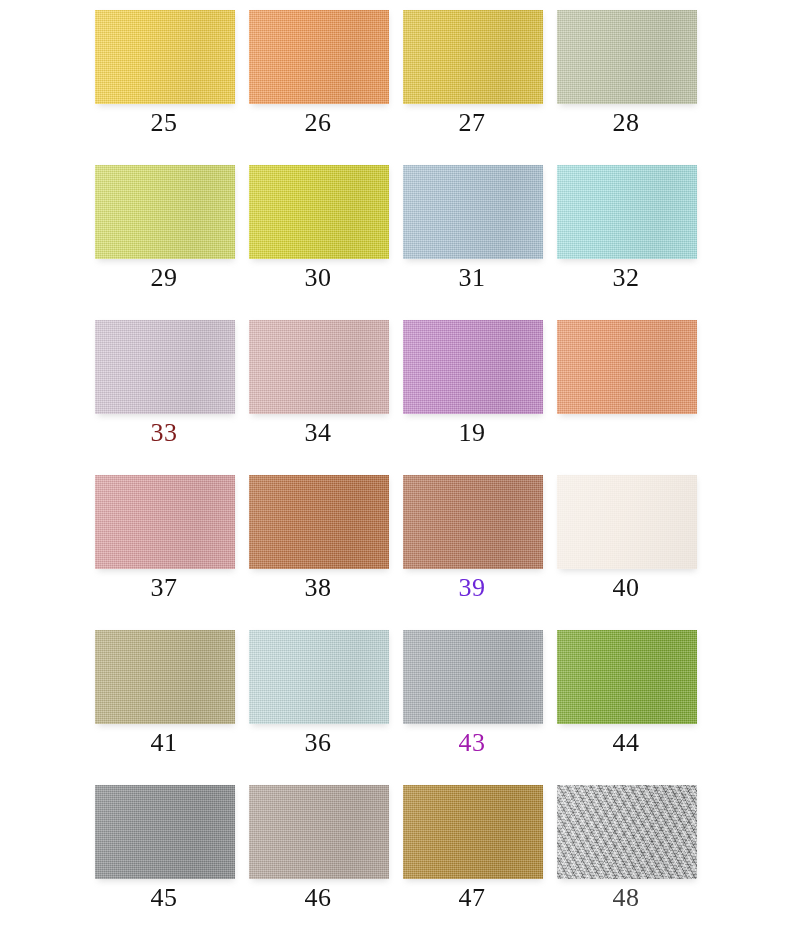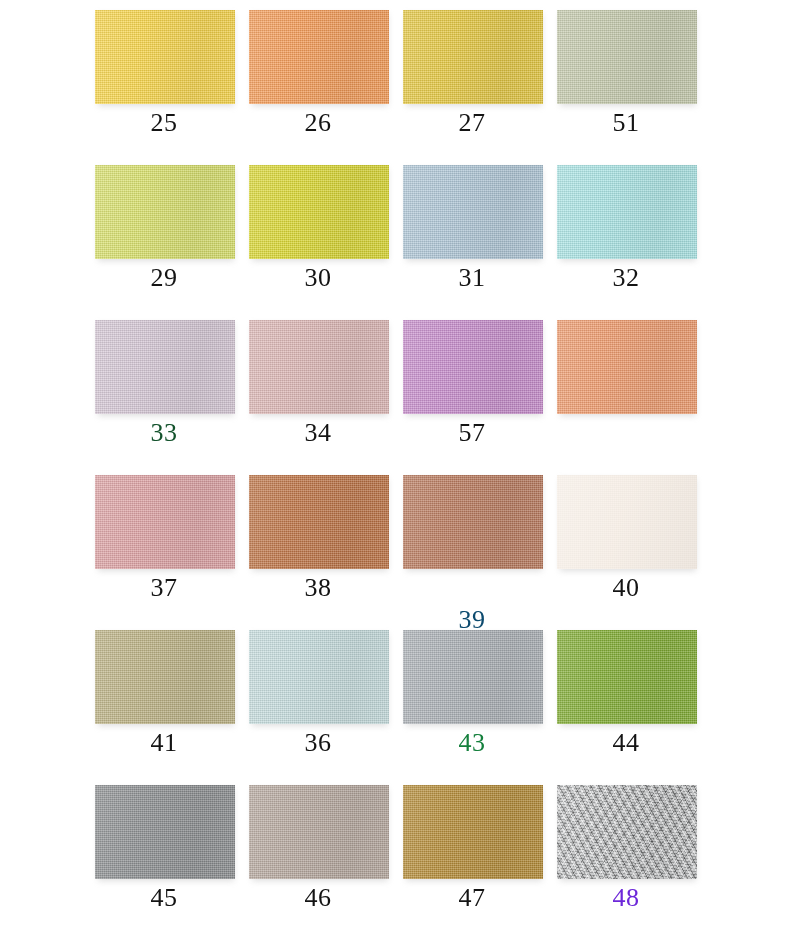--- a/index.html
+++ b/index.html
@@ -184,21 +184,21 @@
         <div class="swatch-label" style="color: rgb(20, 20, 20);">27</div>
       </div>
       <div class="swatch-cell col-3">
         <div class="swatch-wrap">
           <div class="swatch-shadow"></div>
           <div class="swatch" title="sage-grey" style="background-color: rgb(196, 201, 172);">
             <div class="weave"></div>
             <div class="sheen"></div>
           </div>
         </div>
-        <div class="swatch-label" style="color: rgb(20, 20, 20);">51</div>
+        <div class="swatch-label" style="color: rgb(20, 20, 20);">28</div>
       </div>
     </div>
     <div class="swatch-row" style="top: 155px;">
       <div class="swatch-cell col-0">
         <div class="swatch-wrap">
           <div class="swatch-shadow"></div>
           <div class="swatch" title="pale-lime" style="background-color: rgb(216, 224, 106);">
             <div class="weave"></div>
             <div class="sheen"></div>
           </div>
@@ -238,41 +238,41 @@
     </div>
     <div class="swatch-row" style="top: 310px;">
       <div class="swatch-cell col-0">
         <div class="swatch-wrap">
           <div class="swatch-shadow"></div>
           <div class="swatch" title="lilac-grey" style="background-color: rgb(213, 199, 213);">
             <div class="weave"></div>
             <div class="sheen"></div>
           </div>
         </div>
-        <div class="swatch-label" style="color: #14532d; font-family: Liberation Serif, serif;">33</div>
+        <div class="swatch-label" style="color: #7f1d1d; font-family: Liberation Serif, serif;">33</div>
       </div>
       <div class="swatch-cell col-1">
         <div class="swatch-wrap">
           <div class="swatch-shadow"></div>
           <div class="swatch" title="dusty-rose" style="background-color: rgb(220, 182, 180);">
             <div class="weave"></div>
             <div class="sheen"></div>
           </div>
         </div>
         <div class="swatch-label" style="color: rgb(20, 20, 20);">34</div>
       </div>
       <div class="swatch-cell col-2">
         <div class="swatch-wrap">
           <div class="swatch-shadow"></div>
           <div class="swatch" title="orchid" style="background-color: rgb(198, 140, 203);">
             <div class="weave"></div>
             <div class="sheen"></div>
           </div>
         </div>
-        <div class="swatch-label" style="color: rgb(20, 20, 20);">57</div>
+        <div class="swatch-label" style="color: rgb(20, 20, 20);">19</div>
       </div>
       <div class="swatch-cell col-3">
         <div class="swatch-wrap">
           <div class="swatch-shadow"></div>
           <div class="swatch" title="salmon-orange" style="background-color: rgb(239, 154, 108);">
             <div class="weave"></div>
             <div class="sheen"></div>
           </div>
         </div>
       </div>
@@ -299,21 +299,21 @@
         <div class="swatch-label" style="color: rgb(20, 20, 20);">38</div>
       </div>
       <div class="swatch-cell col-2">
         <div class="swatch-wrap">
           <div class="swatch-shadow"></div>
           <div class="swatch" title="terracotta" style="background-color: rgb(185, 121, 92);">
             <div class="weave"></div>
             <div class="sheen"></div>
           </div>
         </div>
-        <div class="swatch-label" style="color: #0c4a6e; margin-top: 32px;">39</div>
+        <div class="swatch-label" style="color: #6d28d9;">39</div>
       </div>
       <div class="swatch-cell col-3">
         <div class="swatch-wrap">
           <div class="swatch-shadow"></div>
           <div class="swatch smooth" title="ivory-cream" style="background-color: rgb(247, 239, 231);">
             <div class="weave"></div>
             <div class="sheen"></div>
           </div>
         </div>
         <div class="swatch-label" style="color: rgb(20, 20, 20);">40</div>
@@ -341,21 +341,21 @@
         <div class="swatch-label" style="color: rgb(20, 20, 20);">36</div>
       </div>
       <div class="swatch-cell col-2">
         <div class="swatch-wrap">
           <div class="swatch-shadow"></div>
           <div class="swatch" title="silver-grey" style="background-color: rgb(170, 176, 181);">
             <div class="weave"></div>
             <div class="sheen"></div>
           </div>
         </div>
-        <div class="swatch-label" style="color: #15803d;">43</div>
+        <div class="swatch-label" style="color: #a21caf;">43</div>
       </div>
       <div class="swatch-cell col-3">
         <div class="swatch-wrap">
           <div class="swatch-shadow"></div>
           <div class="swatch" title="grass-green" style="background-color: rgb(127, 171, 49);">
             <div class="weave"></div>
             <div class="sheen"></div>
           </div>
         </div>
         <div class="swatch-label" style="color: rgb(20, 20, 20);">44</div>
@@ -393,16 +393,16 @@
         <div class="swatch-label" style="color: rgb(20, 20, 20);">47</div>
       </div>
       <div class="swatch-cell col-3">
         <div class="swatch-wrap">
           <div class="swatch-shadow"></div>
           <div class="swatch heather" title="heather-grey" style="background-color: rgb(176, 178, 179);">
             <div class="weave"></div>
             <div class="sheen"></div>
           </div>
         </div>
-        <div class="swatch-label" style="color: #6d28d9;">48</div>
+        <div class="swatch-label" style="color: #404040;">48</div>
       </div>
     </div>
   </div>
 
 </body></html>

